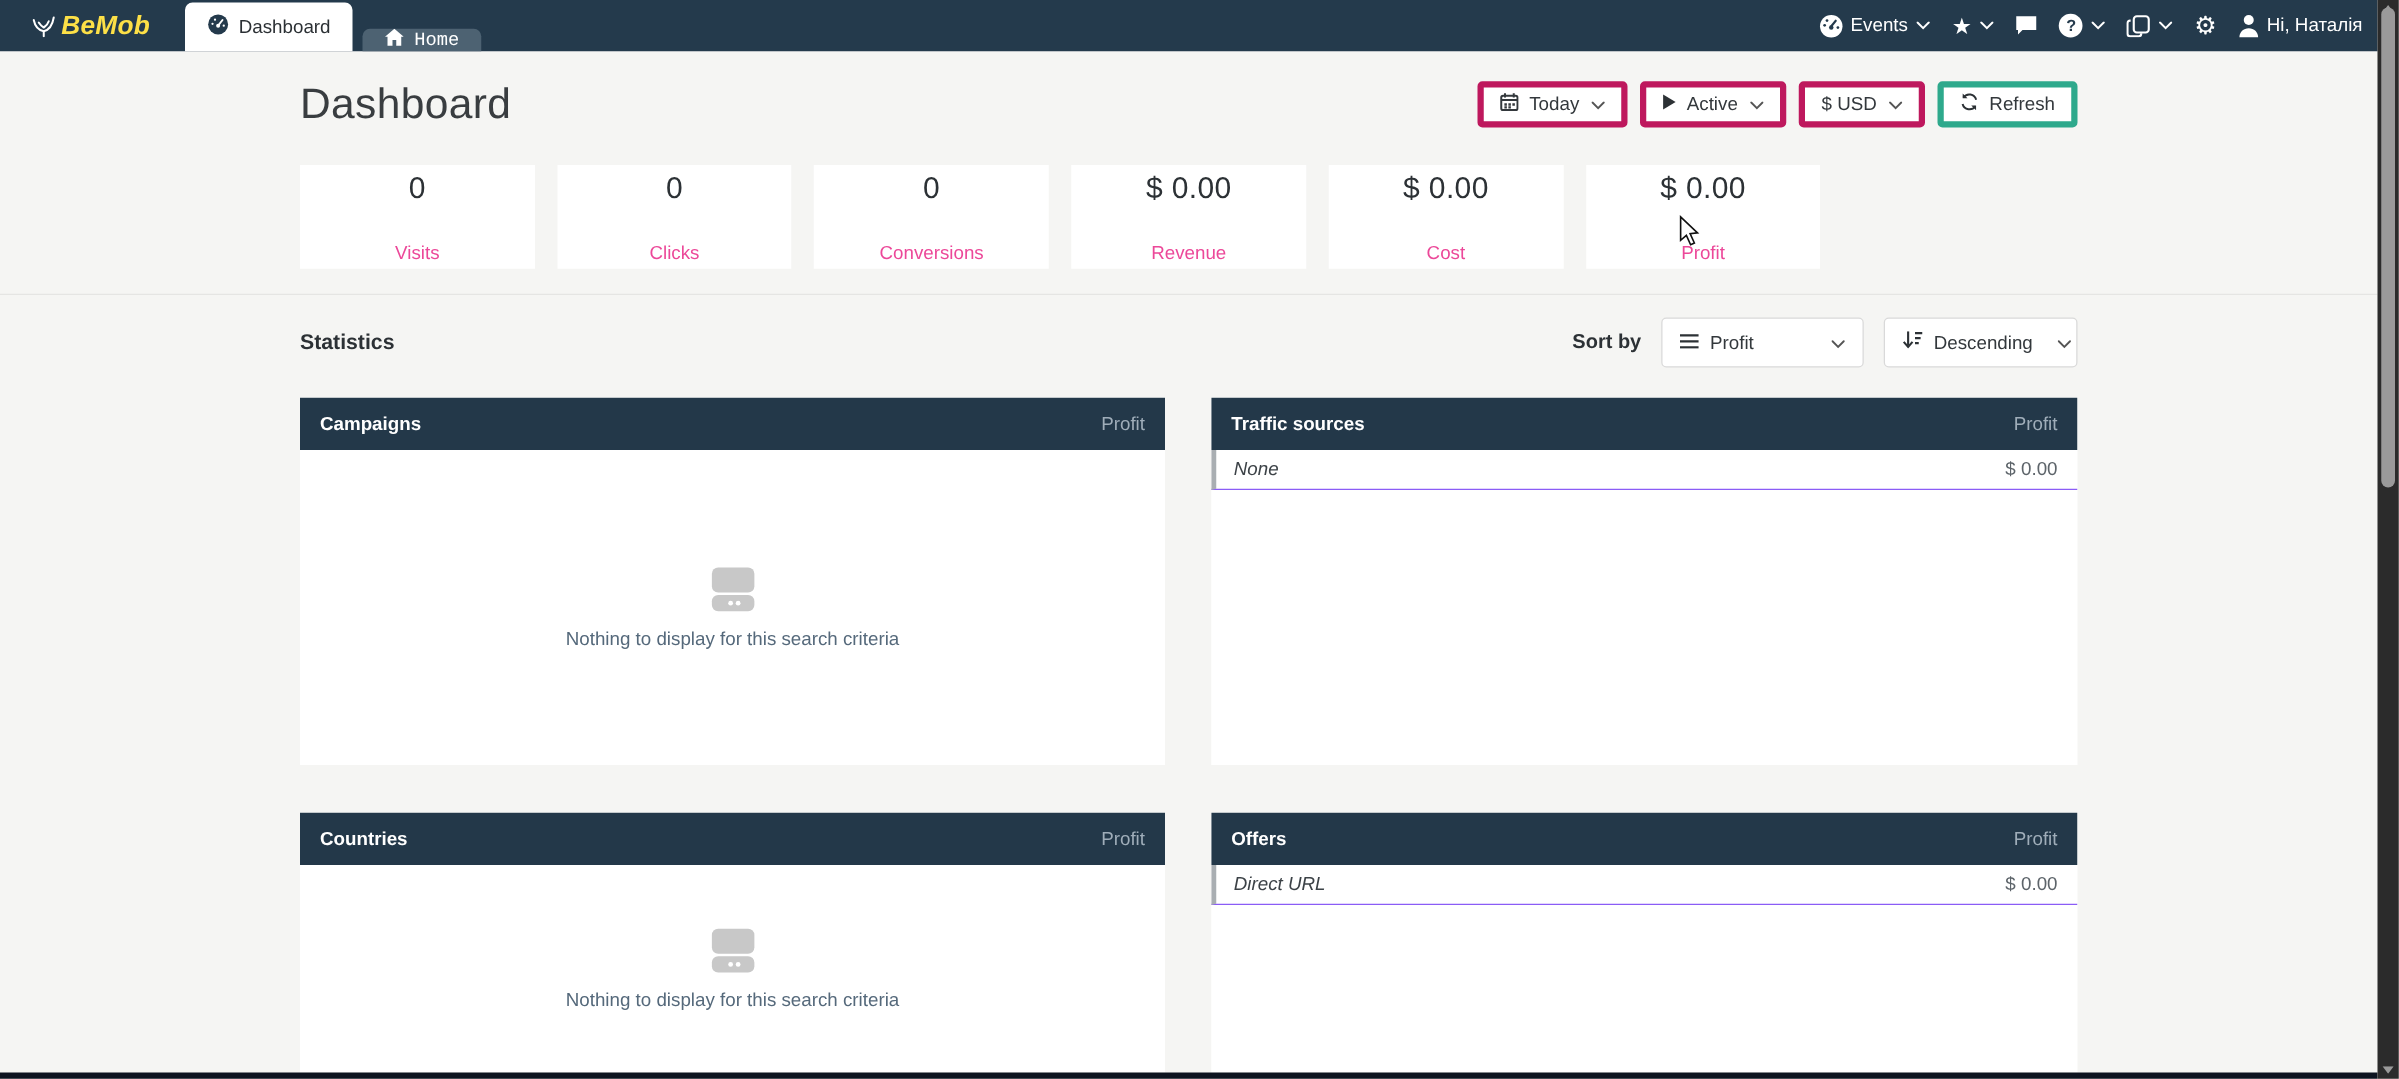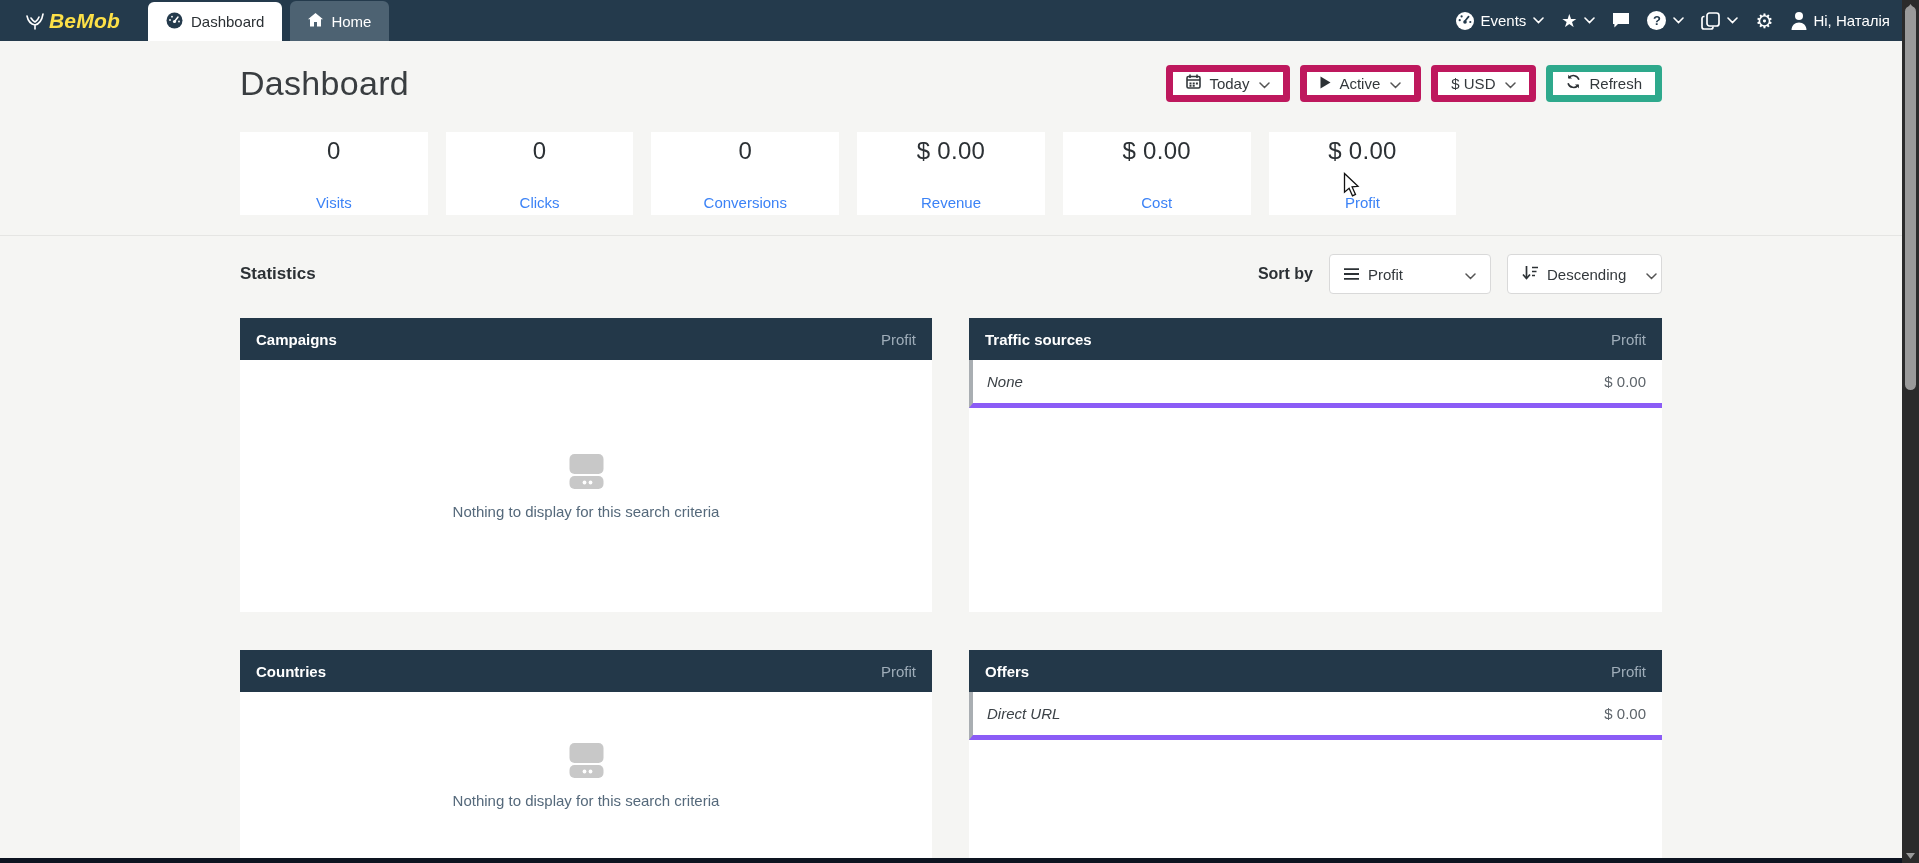--- a/index.html
+++ b/index.html
@@ -22,21 +22,21 @@
     display:flex; align-items:center; gap:4px; cursor:pointer; letter-spacing:.2px;
   }
   .logo-mark{ font-style:normal; display:inline-flex; }
   .tab{
     display:flex; align-items:center; gap:8px;
     padding:0 18px; height:39px;
     border-radius:6px 6px 0 0;
     font-size:15px; cursor:pointer; white-space:nowrap;
   }
   .tab.active{ background:#fff; color:#2b3034; font-weight:500; }
-  .tab.home{ background:#4d6272; color:#fff; height:40px; margin-left:8px; font-weight:500; }
+  .tab.home{ background:#4d6272; color:#fff; height:18px; margin-left:8px; font-weight:500;font-family:Liberation Mono, monospace; }
   .nav-right{
     margin-left:auto; align-self:center;
     display:flex; align-items:center; gap:17px;
     color:#fff; font-size:15px; padding-right:12px;
   }
   .nav-item{ display:flex; align-items:center; gap:5px; cursor:pointer; white-space:nowrap; }
   .nav-item svg{ display:block; }
   .uni-ico{ font-size:18px; line-height:1; font-style:normal; }
   .help-circle{
     width:19px; height:19px; border-radius:50%; background:#fff;
@@ -50,34 +50,34 @@
     position:absolute; left:3px; top:6px; width:11px; height:384px;
     background:#9a9a9a; border-radius:6px; cursor:pointer;
   }
   
   .content{ position:absolute; top:41px; left:0; width:1902px; bottom:0; }
   .inner{ margin:0 240px; width:1422px; }
   .page-header{ margin-top:20px; height:44px; display:flex; align-items:center; justify-content:space-between; }
   .page-title{ font-size:34px; font-weight:300; color:#393d40; letter-spacing:.3px; }
   .btn-row{ display:flex; gap:10px; }
   .btn{
-    height:37px; background:#fff; border:7px solid #be185d; border-radius:4px;
+    height:37px; background:#fff; border:5px solid #be185d; border-radius:4px;
     display:flex; align-items:center; gap:8px; padding:0 13px;
     font-size:15px; color:#33383c; cursor:pointer; white-space:nowrap;
   }
   .btn.refresh{ border-color:#2ea98c; }
   .chev{ display:block; margin-left:2px; }
   
   .stats{ margin-top:27px; display:grid; grid-template-columns:repeat(7,1fr); gap:18px; height:83px; }
   .card{
     background:#fff; display:flex; flex-direction:column;
     align-items:center; justify-content:center; gap:5px;
   }
   .card .val{ font-size:24px; color:#2c3135; letter-spacing:.3px; }
-  .card .lbl{ font-size:15px; color:#3b82f6;margin-top:24px; }
+  .card .lbl{ font-size:15px; color:#ec4899;margin-top:24px; }
   
   .divider{ position:absolute; top:194px; left:0; width:1902px; border-top:1px solid #e5e5e3; }
   
   .stat-bar{ margin-top:39px; height:40px; display:flex; align-items:center; justify-content:space-between; }
   .stat-title{ font-size:17px; font-weight:bold; color:#2c3135; }
   .sort-group{ display:flex; align-items:center; gap:16px; }
   .sort-label{ font-size:16px; font-weight:bold; color:#2c3135; }
   .dropdown{
     height:40px; background:#fff; border:1px solid #d9d9d9; border-radius:4px;
     display:flex; align-items:center; gap:9px; padding:0 14px; font-size:15px;
@@ -97,22 +97,22 @@
   }
   .panel-head .p-title{ color:#fff; font-size:15px; font-weight:bold; }
   .panel-head .p-metric{ color:#9fadb9; font-size:15px; }
   .panel-body{ position:relative; height:calc(100% - 42px); }
   .empty{
     position:absolute; inset:0; display:flex; flex-direction:column;
     align-items:center; justify-content:center; gap:13px;
   }
   .empty-text{ font-size:15px; color:#55697b; }
   .data-row{
-    height:48px; display:flex; align-items:center; justify-content:space-between;
-    padding:0 16px 0 14px; border-bottom:5px solid #8b5cf6;
+    height:32px; display:flex; align-items:center; justify-content:space-between;
+    padding:0 16px 0 14px; border-bottom:1px solid #8b5cf6;
     border-left:4px solid #a9aeb2; cursor:pointer;
   }
   .row-name{ font-style:italic; font-size:15px; color:#3c4247; }
   .row-val{ font-size:15px; color:#5d646a; }
   
   .bottom-strip{ position:absolute; bottom:0; left:0; width:1902px; height:5px; background:#0d1420; }
   .cursor{ position:absolute; left:1343px; top:172px; pointer-events:none; }
 </style>
 </head>
 <body>

